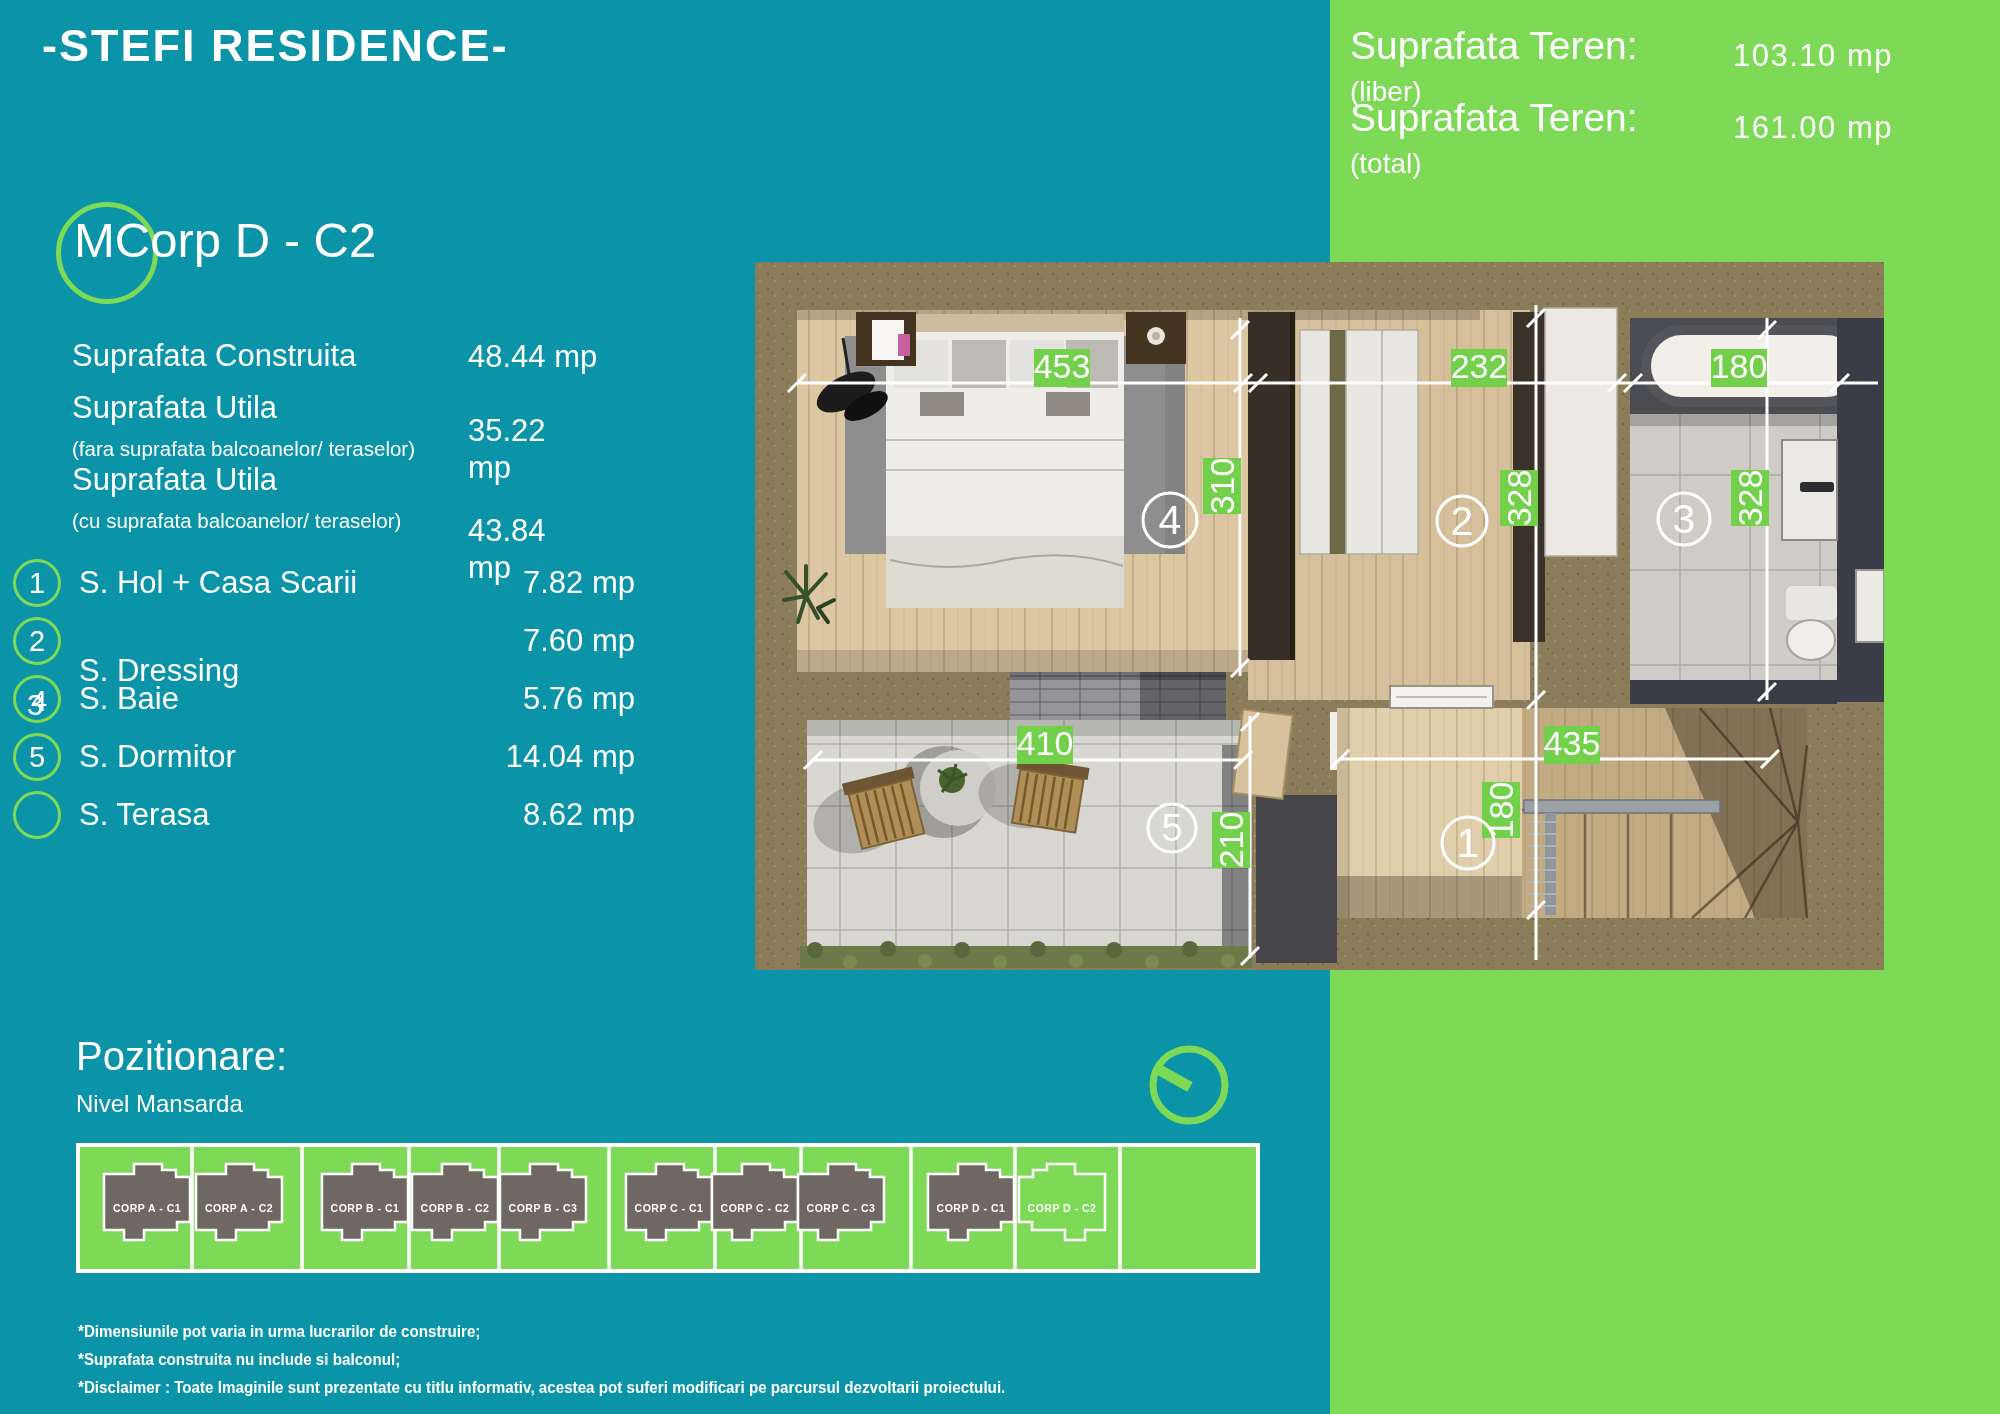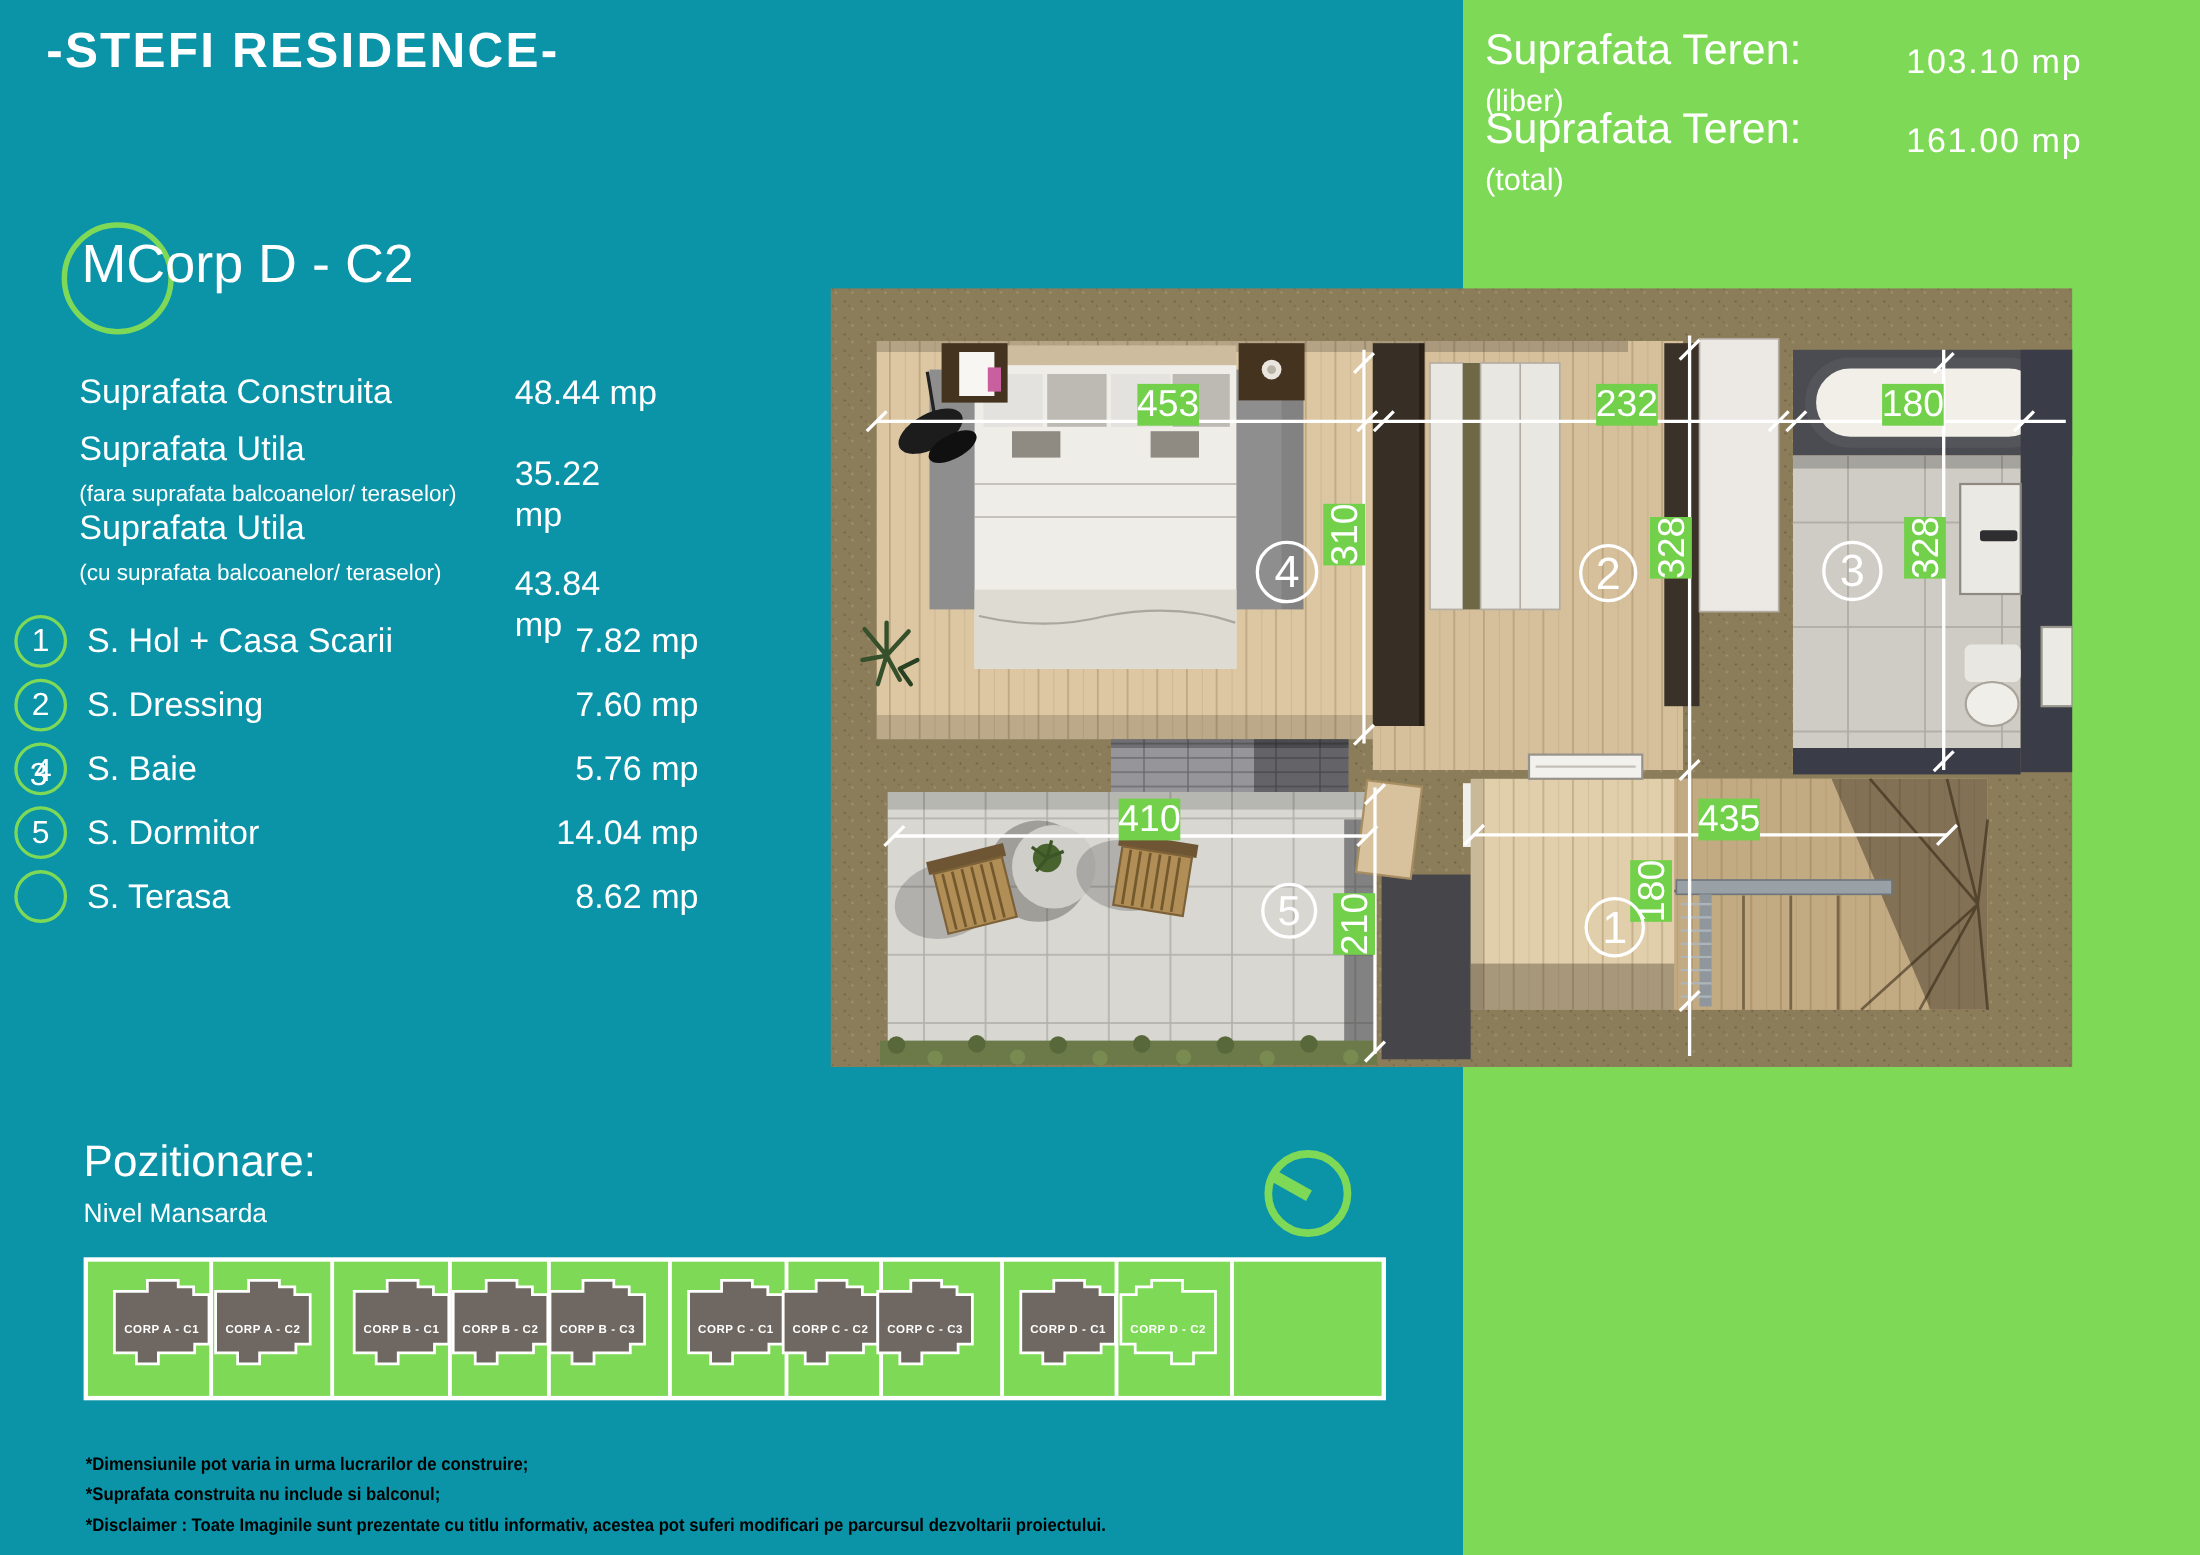--- a/index.html
+++ b/index.html
@@ -18,21 +18,21 @@
   .spec-note{font-size:20.5px;font-weight:400;white-space:nowrap;}
   .spec-value{font-size:31px;font-weight:400;line-height:37px;}
   .room-circle{width:48px;height:48px;border:3px solid #7ed957;border-radius:50%;left:13px;
                display:flex;align-items:center;justify-content:center;font-size:29px;font-weight:400;box-sizing:border-box;}
   .room-circle .n1{position:absolute;left:15px;top:7px;}
   .room-circle .n2{position:absolute;left:11px;top:11px;}
   .room-label{left:79px;font-size:31px;font-weight:500;white-space:nowrap;}
   .room-value{left:440px;width:195px;text-align:right;font-size:31px;font-weight:400;}
   .poz-title{left:76px;top:1034px;font-size:40px;font-weight:500;}
   .poz-sub{left:76px;top:1090px;font-size:24px;font-weight:400;}
-  .disc{left:78px;color:#000000;font-size:16.5px;font-weight:700;white-space:nowrap;}
+  .disc{left:78px;color:#ffffff;font-size:16.5px;font-weight:700;white-space:nowrap;}
   .disc span{display:inline-block;transform:scaleX(0.92);transform-origin:left;}
   svg text{font-family:"Liberation Sans",sans-serif;}
 </style>
 </head>
 <body>
 
 <div class="page">
   <div class="green-panel"></div>
 
   <div class="abs brand">-STEFI RESIDENCE-</div>
@@ -66,21 +66,21 @@
 
   <div class="abs room-circle" style="top:559px;">
       <span>1</span>
     </div>
   <div class="abs room-label" style="top:565px;">S. Hol + Casa Scarii</div>
   <div class="abs room-value" style="top:565px;">7.82 mp</div>
 
   <div class="abs room-circle" style="top:617px;">
       <span>2</span>
     </div>
-  <div class="abs room-label" style="top:623px;">S. Dressing</div>
+  <div class="abs room-label" style="top:653px;">S. Dressing</div>
   <div class="abs room-value" style="top:623px;">7.60 mp</div>
 
   <div class="abs room-circle" style="top:675px;">
       <span class="n1">4</span>
       <span class="n2">3</span>
     </div>
   <div class="abs room-label" style="top:681px;text-align:center;">S. Baie</div>
   <div class="abs room-value" style="top:681px;">5.76 mp</div>
 
   <div class="abs room-circle" style="top:733px;">

